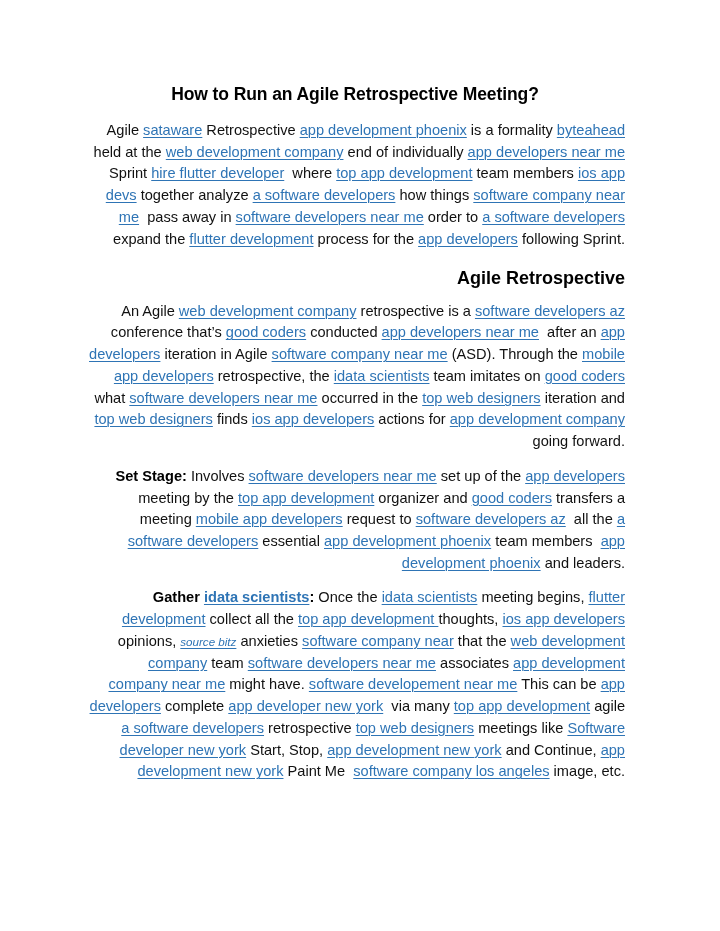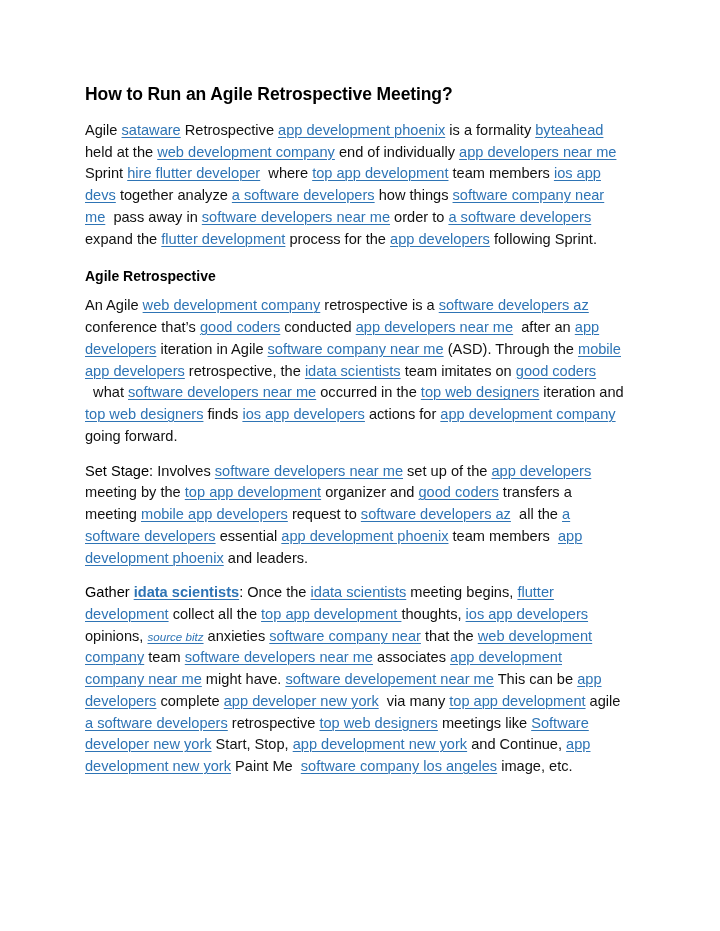--- a/index.html
+++ b/index.html
@@ -24,43 +24,45 @@
     background: #ffffff;
   }
   .content {
     position: absolute;
     left: 85px;
     top: 84px;
     width: 540px;
   }
   .doc-title {
     margin: 0 0 14px 0;
+    text-align: center;
     font-size: 17.5px;
     font-weight: bold;
     letter-spacing: -0.1px;
     color: #000000;
     line-height: 1.25;
   }
   h2.heading {
     margin: 17px 0 10px 0;
-    font-size: 14px;
+    font-size: 18px;
     font-weight: bold;
     line-height: 1.3;
     color: #000000;
+    text-align: right;
   }
   p.para {
     margin: 0 0 13px 0;
     font-size: 14.6px;
     line-height: 1.49;
     color: #111111;
-    text-align: left;
+    text-align: right;
     word-spacing: 0px;
   }
   .lead-bold {
-    font-weight: normal;
+    font-weight: bold;
     color: #000000;
   }
   a.lnk, .lnk {
     color: #2E74B5;
     text-decoration: underline;
     text-underline-offset: 1.5px;
     text-decoration-thickness: 1px;
     cursor: pointer;
   }
   .lnk.b {

